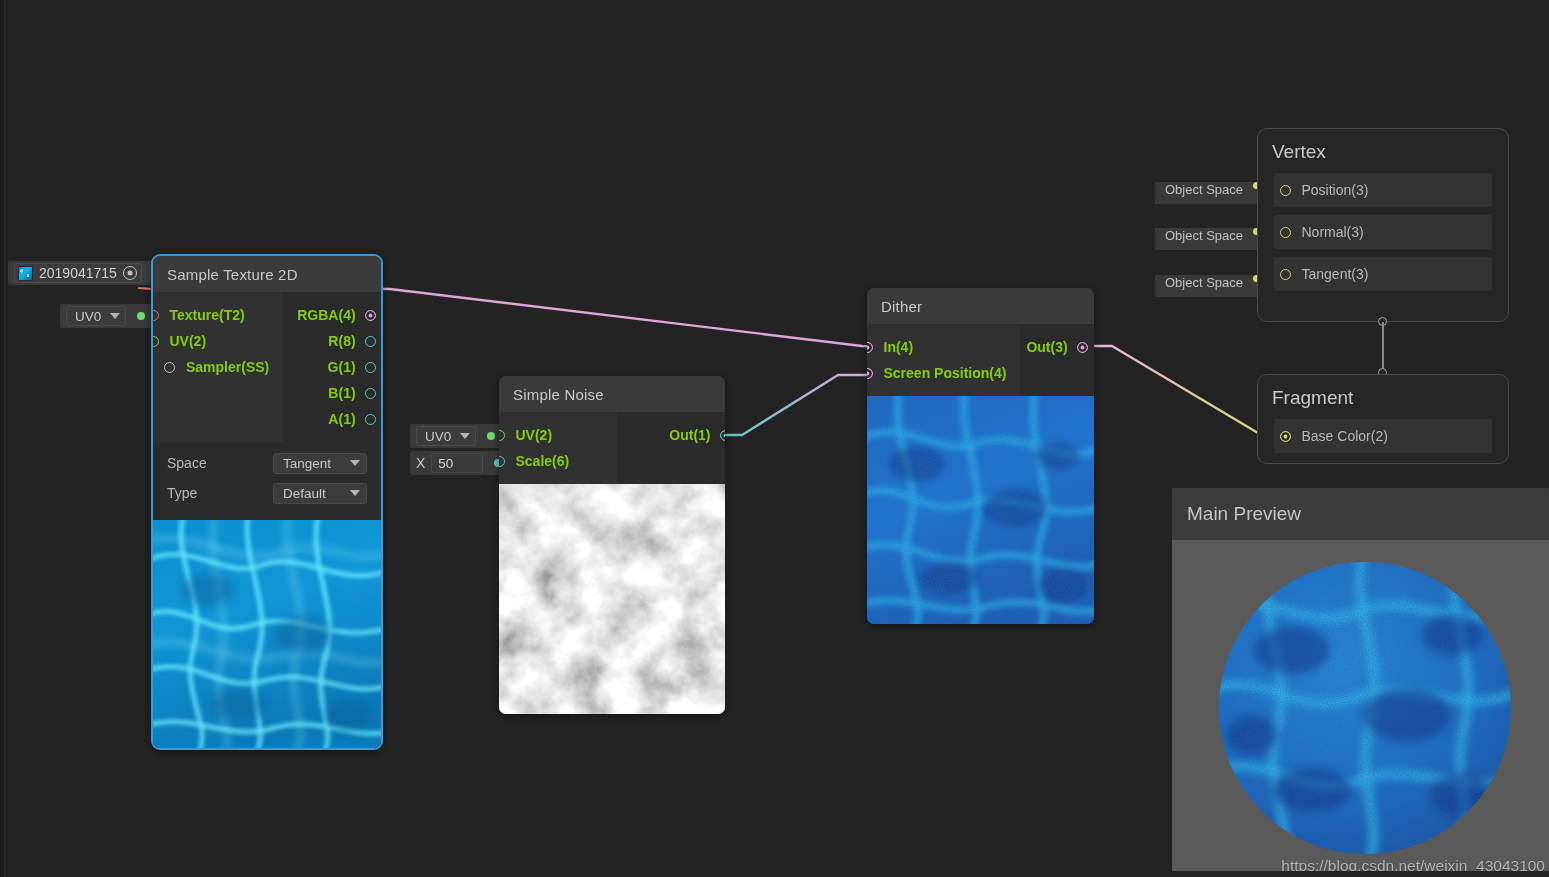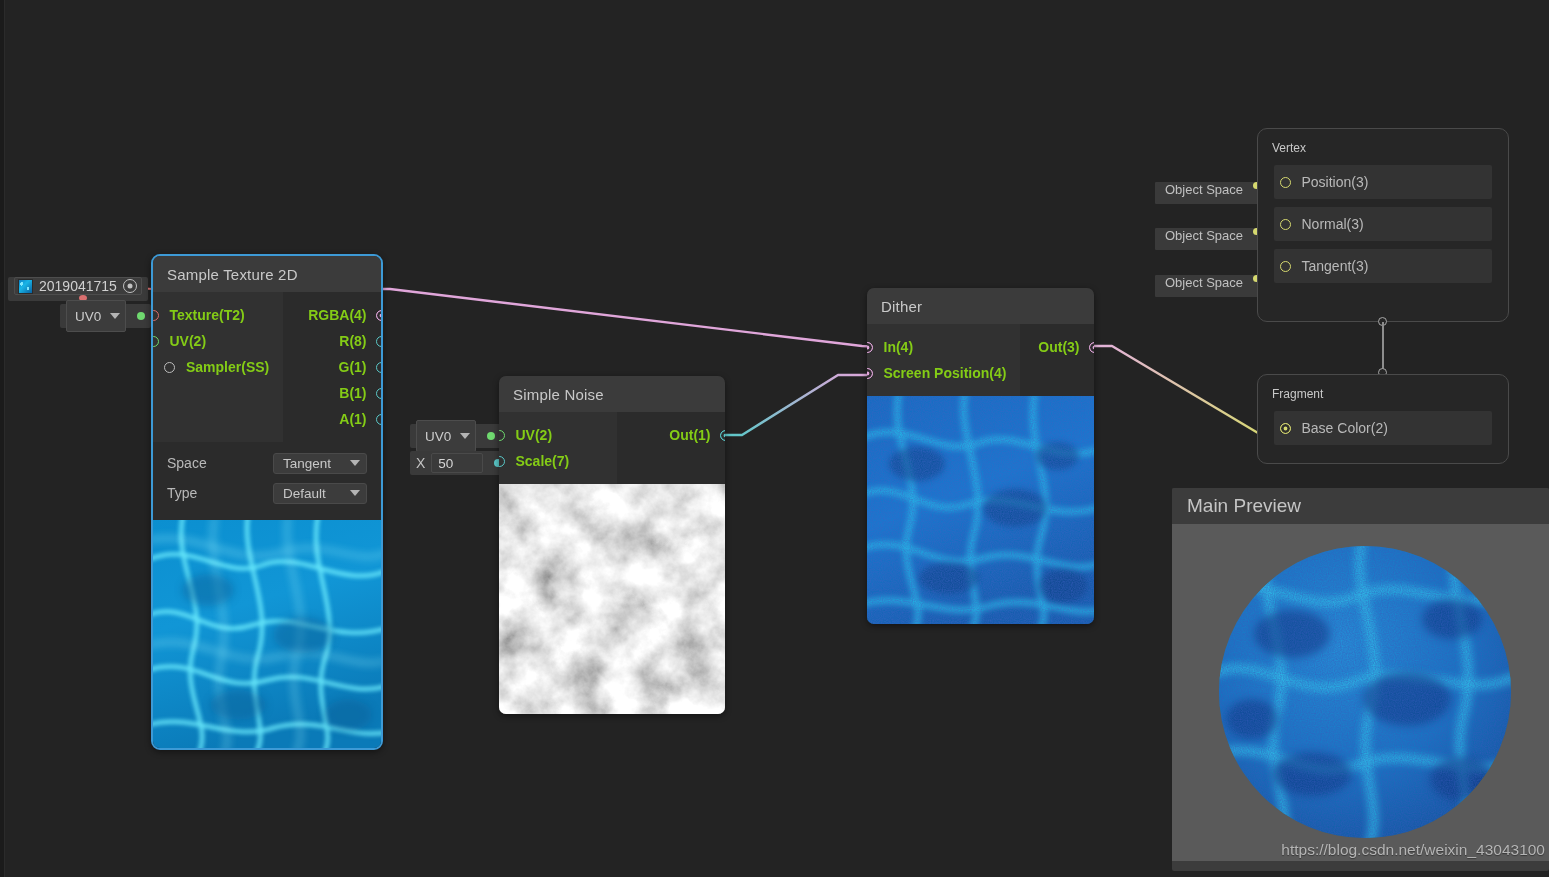--- a/index.html
+++ b/index.html
@@ -46,21 +46,21 @@
     display:flex;
     background:#2b2b2b;
   }
   .ports-in {
     background:#313131;
     padding:10px 14px 10px 0;
     flex:1 1 auto;
   }
   .ports-out {
     background:#2b2b2b;
-    padding:10px 0 10px 14px;
+    padding:10px 12px 10px 14px;
     display:flex; flex-direction:column; align-items:flex-end;
   }
   .port {
     display:flex; align-items:center;
     height:26px;
     font-size:14px;
     color:#84cc16;
     white-space:nowrap;
     font-weight:bold;
   }
@@ -117,21 +117,21 @@
   .preview { display:block; width:100%; }
 
   
   .master {
     position:absolute;
     background:#262626;
     border:1px solid #4a4a4a;
     border-radius:10px;
   }
   .master .mhead {
-    font-size:12px; color:#c9c9c9;
+    font-size:19px; color:#c9c9c9;
     padding:12px 0 10px 14px;
   }
   .master .mslot {
     background:#333333;
     margin:0 16px 8px 16px;
     height:34px;
     display:flex; align-items:center;
     padding-left:11px;
     font-size:14px; color:#b9b9b9;
     border-radius:2px;
@@ -187,40 +187,40 @@
     width:5px;height:5px;border-radius:50%;background:#c2c2c2;
     transform:translate(-50%,-50%);
   }
   .chip-dot {
     width:8px;height:8px;border-radius:50%;
     margin-left:11px;
   }
 
   .uv-drop {
     background:#3c3c3c; border:1px solid #4d4d4d; border-radius:2px;
-    height:32px; display:flex; align-items:center; padding:0 5px 0 8px;
+    height:20px; display:flex; align-items:center; padding:0 5px 0 8px;
     font-size:13.5px; color:#cccccc;
   }
   .uv-drop .caret{ border-top-color:#b4b4b4; margin-left:9px; }
 
   .num-field {
     background:#3a3a3a; border:1px solid #4a4a4a; border-radius:2px;
     height:20px; min-width:52px; display:flex; align-items:center;
     padding:0 6px; font-size:13.5px; color:#d5d5d5;
   }
 
   
   #main-preview {
     position:absolute;
     background:#3c3c3c;
     border-radius:2px;
     overflow:hidden;
   }
   #main-preview .pvhead {
-    height:36px; display:flex; align-items:center; padding-left:15px;
+    height:52px; display:flex; align-items:center; padding-left:15px;
     font-size:19px; color:#c5c5c5;
     background:#3c3c3c;
   }
   #main-preview .pvbody {
     background:#5a5a5a; position:relative; height:337px;
   }
   #mp-watermark {
     position:absolute; right:4px; bottom:2px;
     font-size:15.5px; color:#b5b5b5;
     text-shadow:0 1px 1px rgba(0,0,0,.4);
@@ -268,21 +268,21 @@
 
   <path d="M486,434 L513,435" stroke="#6fd96f" stroke-width="2.2" fill="none"></path>
 
   <path d="M486,461 L513,462" stroke="#5bc8c8" stroke-width="2.2" fill="none"></path>
 
   <path d="M1262,193 L1285,193" stroke="#a9ab7b" stroke-width="2" fill="none"></path>
   <path d="M1262,239 L1285,239" stroke="#a9ab7b" stroke-width="2" fill="none"></path>
   <path d="M1262,286 L1285,286" stroke="#a9ab7b" stroke-width="2" fill="none"></path>
 </svg>
 
-<div class="prop-chip" style="left:8px; top:277px;flex-direction:column;">
+<div class="prop-chip" style="left:8px; top:261px;">
   <div class="prop-field">
     <span class="tex-thumb"></span>
     <span>2019041715</span>
     <span class="target-icon"></span>
   </div>
   <span class="chip-dot" style="background:#d96f6f;"></span>
 </div>
 
 <div class="prop-chip" style="left:60px; top:304px;">
   <div class="uv-drop">
@@ -407,21 +407,21 @@
 <div class="node" style="left:499px; top:376px; width:226px;">
   <div class="nhead">Simple Noise</div>
   <div class="ports">
     <div class="ports-in">
       <div class="port">
         <span class="dot c-uv"></span>
         <span class="plabel">UV(2)</span>
       </div>
       <div class="port">
         <span class="dot c-float"></span>
-        <span class="plabel">Scale(7)</span>
+        <span class="plabel">Scale(6)</span>
       </div>
     </div>
     <div class="ports-out" style="width:108px; padding-right:0;">
       <div class="port out">
         <span class="plabel">Out(1)</span>
         <span class="dot c-float filled"></span>
       </div>
     </div>
   </div>
   <svg class="preview" viewBox="0 0 226 230" preserveAspectRatio="none" style="height:230px;">

